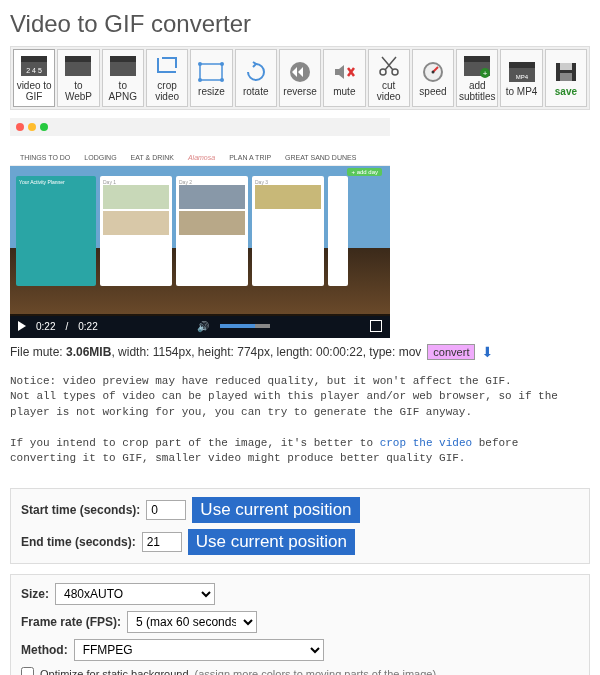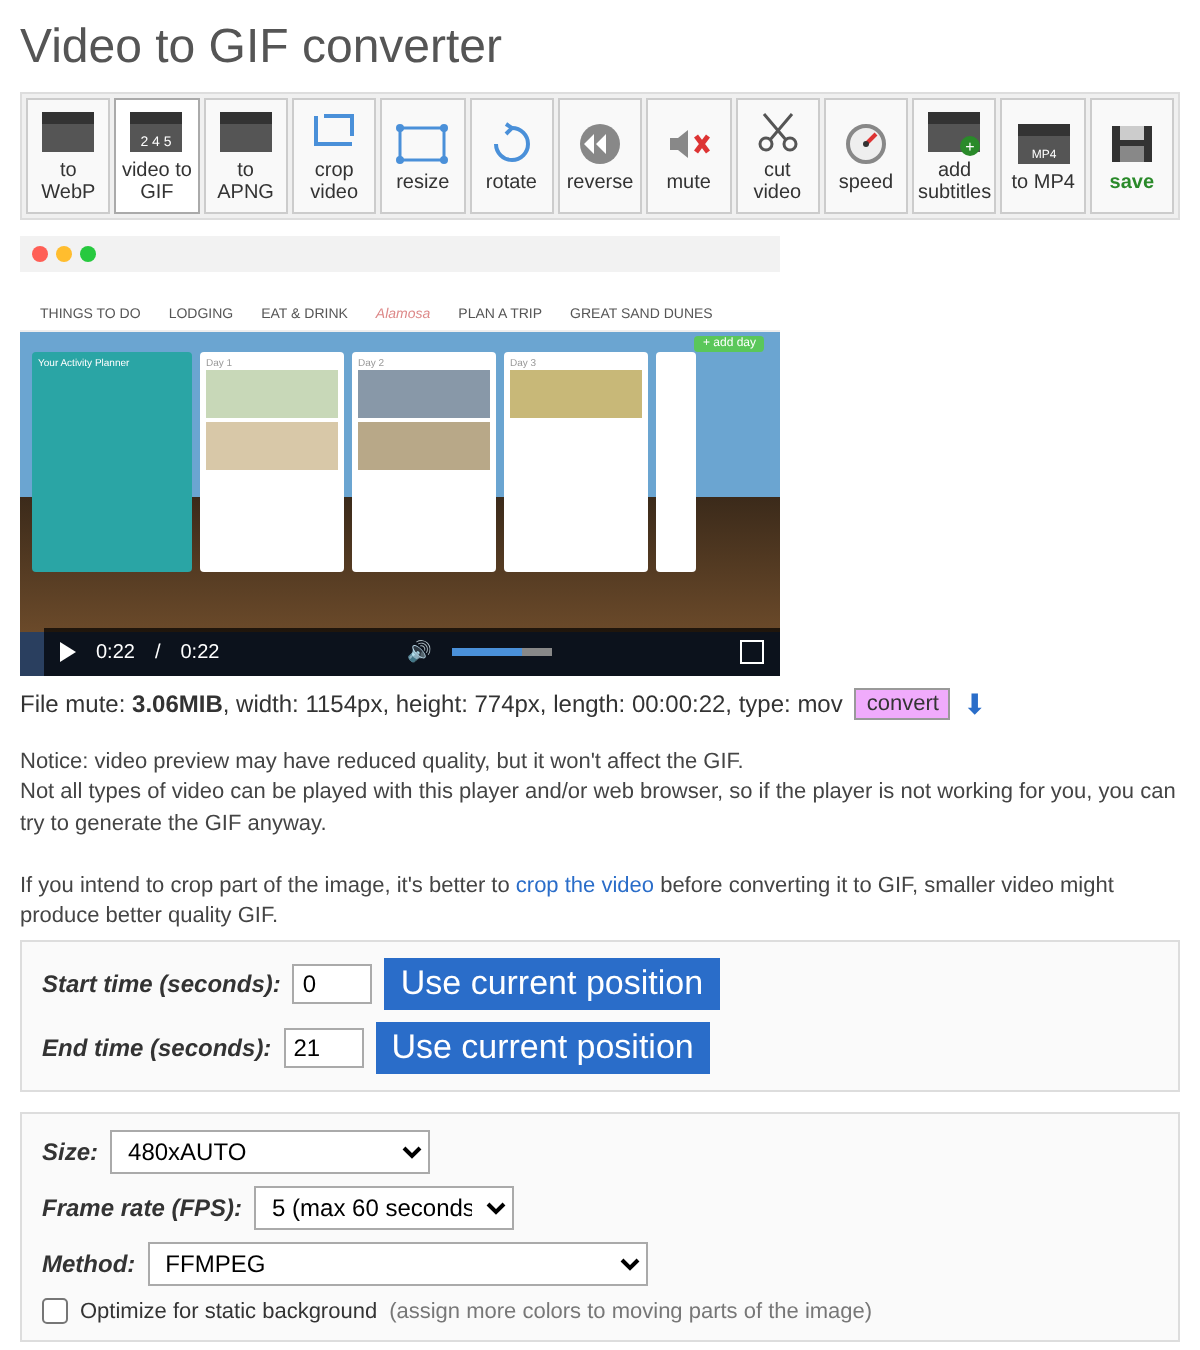--- a/index.html
+++ b/index.html
@@ -16,65 +16,65 @@
 .dot { width: 8px; height: 8px; border-radius: 50%; }
 .dot.r { background: #ff5f56; } .dot.g { background: #27c93f; } .dot.y { background: #ffbd2e; }
 .preview-url { height: 14px; background: #fff; margin: 0 0; padding: 0 6px; font-size: 8px; color: #999; display: flex; align-items: center; }
 .preview-nav { height: 16px; background: #fff; display: flex; align-items: center; padding: 0 10px; gap: 14px; font-size: 7px; color: #555; border-bottom: 1px solid #eee; }
 .preview-body { position: relative; height: 150px; background: linear-gradient(to bottom, #6ba5d1 0%, #6ba5d1 55%, #3b2a1a 55%, #6b4a2a 100%); }
 .cards-row { position: absolute; top: 10px; left: 6px; right: 6px; display: flex; gap: 4px; }
 .pcard { background: #fff; border-radius: 2px; padding: 3px; width: 72px; height: 110px; font-size: 5px; }
 .pcard.teal { background: #2aa5a5; color: #fff; width: 80px; }
 .pcard .thumb { width: 100%; height: 24px; background: #c8d8b8; margin-bottom: 2px; }
 .add-day { position: absolute; top: 2px; right: 8px; background: #5ac75a; color: #fff; font-size: 6px; padding: 1px 4px; border-radius: 2px; }
-.video-controls { position: absolute; bottom: 0; left: 0; right: 0; height: 24px; background: rgba(0,0,0,0.7); display: flex; align-items: center; padding: 0 8px; gap: 10px; color: #fff; font-size: 10px; margin-left: 12px; }
+.video-controls { position: absolute; bottom: 0; left: 0; right: 0; height: 24px; background: rgba(0,0,0,0.7); display: flex; align-items: center; padding: 0 8px; gap: 10px; color: #fff; font-size: 10px; }
 .play-icon { width: 0; height: 0; border-left: 8px solid #fff; border-top: 5px solid transparent; border-bottom: 5px solid transparent; }
 .vol-bar { width: 50px; height: 4px; background: linear-gradient(to right, #4a90d9 70%, #888 70%); }
 .fullscreen-icon { width: 12px; height: 12px; border: 1px solid #fff; margin-left: auto; }
 .file-info { font-size: 12px; margin-bottom: 14px; display: flex; align-items: center; gap: 6px; flex-wrap: wrap; }
 .file-info b { font-weight: bold; }
 .convert-tag { border: 1px solid #999; padding: 1px 5px; font-size: 11px; background: #f0abfc; cursor: pointer; }
 .dl-icon { color: #2a6dc9; cursor: pointer; font-size: 14px; }
-.notice { font-size: 11px; color: #444; line-height: 1.4; margin-bottom: 4px; }
+.notice { font-size: 11px; color: #444; line-height: 1.4; margin-bottom: 22px; font-family: Liberation Mono, monospace; }
 .notice a { color: #2a6dc9; text-decoration: none; }
 .form-box { border: 1px solid #ddd; padding: 8px 10px; margin-bottom: 10px; background: #fafafa; }
 .form-row { display: flex; align-items: center; gap: 6px; margin-bottom: 6px; font-size: 12px; }
 .form-row:last-child { margin-bottom: 0; }
-.form-row label { font-weight: bold; font-style: italic; }
+.form-row label { font-weight: bold; }
 .form-row input[type="number"], .form-row input[type="text"] { border: 1px solid #aaa; padding: 2px 4px; font-size: 12px; }
 .form-row select { border: 1px solid #aaa; padding: 2px 4px; font-size: 12px; background: #fff; }
 .blue-btn { background: #2a6dc9; color: #fff; border: none; padding: 3px 8px; font-size: 17px; cursor: pointer; }
 .opt-label { font-size: 11px; }
 .opt-hint { color: #777; font-size: 11px; }
 svg { display: block; }
 </style>
 </head>
 <body>
 
 <h1>Video to GIF converter</h1>
 
 <div class="toolbar">
+  <div class="tool-btn active">
+    <span class="ticon">
+        <svg width="30" height="24">
+          <rect x="2" y="2" width="26" height="6" fill="#333"></rect>
+          <rect x="2" y="8" width="26" height="14" fill="#555"></rect>
+          <text x="15" y="19" fill="#fff" font-size="7" text-anchor="middle">2 4 5</text>
+        </svg>
+      </span>
+    <span class="tlabel">video to GIF</span>
+  </div>
   <div class="tool-btn">
     <span class="ticon">
         <svg width="30" height="24">
           <rect x="2" y="2" width="26" height="6" fill="#333"></rect>
           <rect x="2" y="8" width="26" height="14" fill="#555"></rect>
         </svg>
       </span>
     <span class="tlabel">to WebP</span>
-  </div>
-  <div class="tool-btn active">
-    <span class="ticon">
-        <svg width="30" height="24">
-          <rect x="2" y="2" width="26" height="6" fill="#333"></rect>
-          <rect x="2" y="8" width="26" height="14" fill="#555"></rect>
-          <text x="15" y="19" fill="#fff" font-size="7" text-anchor="middle">2 4 5</text>
-        </svg>
-      </span>
-    <span class="tlabel">video to GIF</span>
   </div>
   <div class="tool-btn">
     <span class="ticon">
         <svg width="30" height="24">
           <rect x="2" y="2" width="26" height="6" fill="#333"></rect>
           <rect x="2" y="8" width="26" height="14" fill="#555"></rect>
         </svg>
       </span>
     <span class="tlabel">to APNG</span>
   </div>

